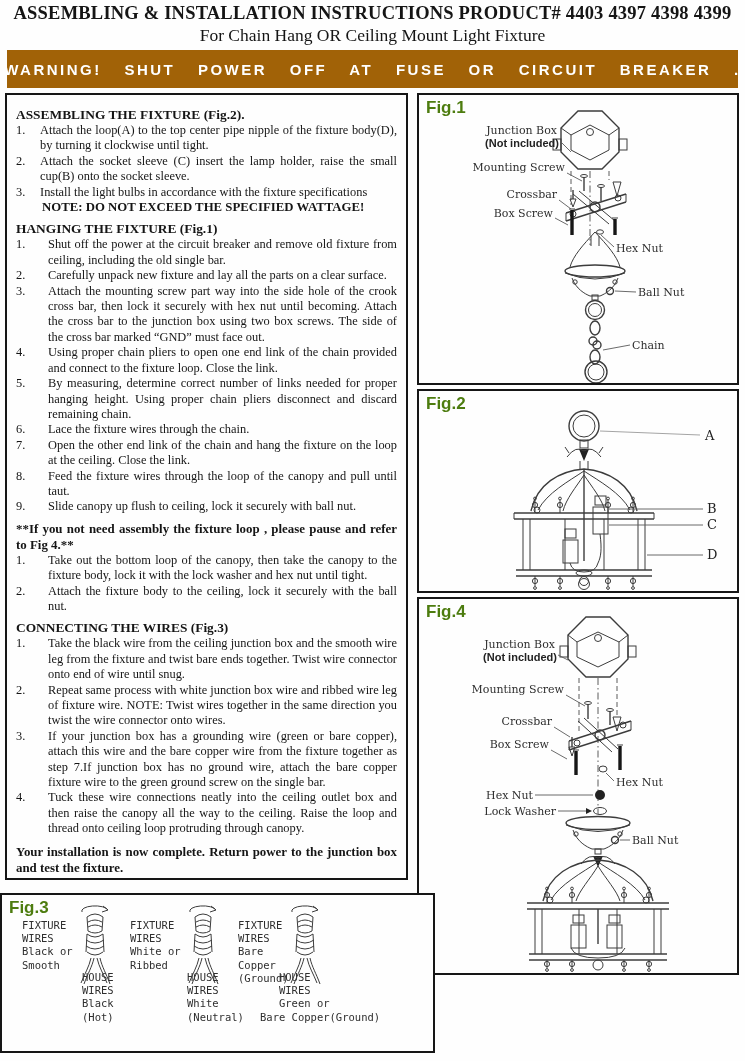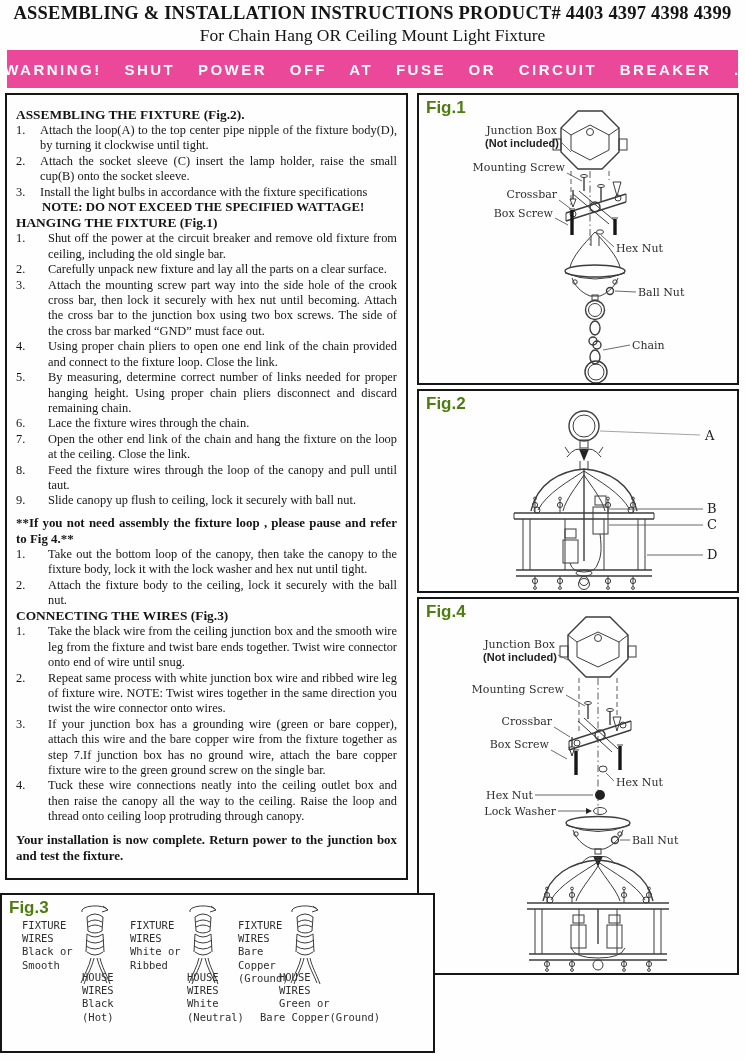--- a/index.html
+++ b/index.html
@@ -4,29 +4,29 @@
 <style>
   html,body{margin:0;padding:0;background:#ffffff;}
   #page{position:relative;width:745px;height:1061px;background:#fefefe;
         font-family:"Liberation Serif",serif;color:#151515;overflow:hidden;}
 
   .title{position:absolute;top:3px;left:0;width:745px;text-align:center;
          font-size:18.5px;font-weight:bold;letter-spacing:.2px;white-space:nowrap;}
   .subtitle{position:absolute;top:25px;left:0;width:745px;text-align:center;
          font-size:17.5px;font-weight:normal;}
 
-  .warning{position:absolute;top:50px;left:7px;width:731px;height:38px;background:#ec4899;
+  .warning{position:absolute;top:50px;left:7px;width:731px;height:38px;background:#a16207;
          color:#fff;display:flex;align-items:center;justify-content:center;
          font-family:"Liberation Sans",sans-serif;font-weight:bold;font-size:15px;
          letter-spacing:2.5px;word-spacing:16px;white-space:nowrap;}
 
   .leftbox{position:absolute;left:5px;top:93px;width:403px;height:787px;
          border:2px solid #161616;box-sizing:border-box;padding:4px 9px 2px 9px;
          overflow:hidden;font-size:12.4px;line-height:15.4px;}
-  .sec-h{font-weight:bold;font-size:13.4px;line-height:16px;}
+  .sec-h{font-weight:bold;font-size:13.4px;line-height:16px;margin-top:6px;}
   .sec-h.first{margin-top:8px;}
   .li{display:flex;margin:0;}
   .li .n{flex:0 0 24px;}
   .li.wide .n{flex:0 0 32px;}
   .li .t{flex:1;text-align:justify;}
   .note{font-weight:bold;margin-left:26px;font-size:12.8px;}
   .boldpara{font-weight:bold;text-align:justify;margin-top:6px;font-size:12.9px;line-height:16px;}
   .complete{font-weight:bold;text-align:justify;margin-top:7px;font-size:12.9px;line-height:16.5px;}
 
   .figbox{position:absolute;left:417px;width:322px;border:2px solid #161616;

